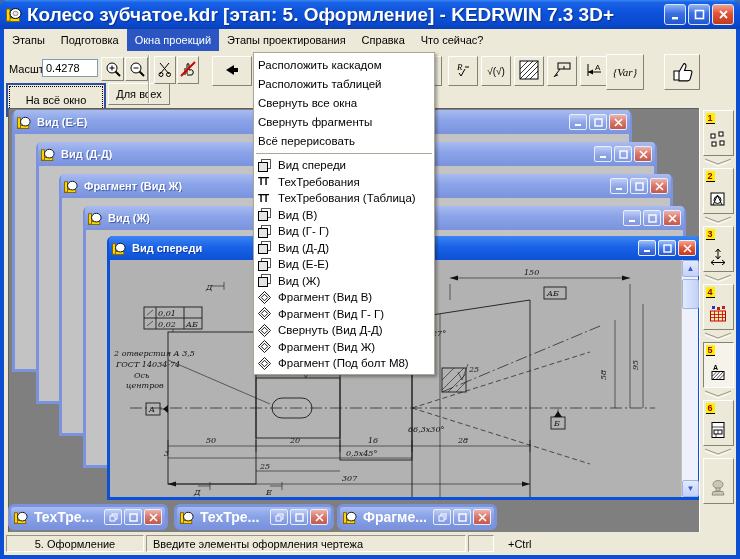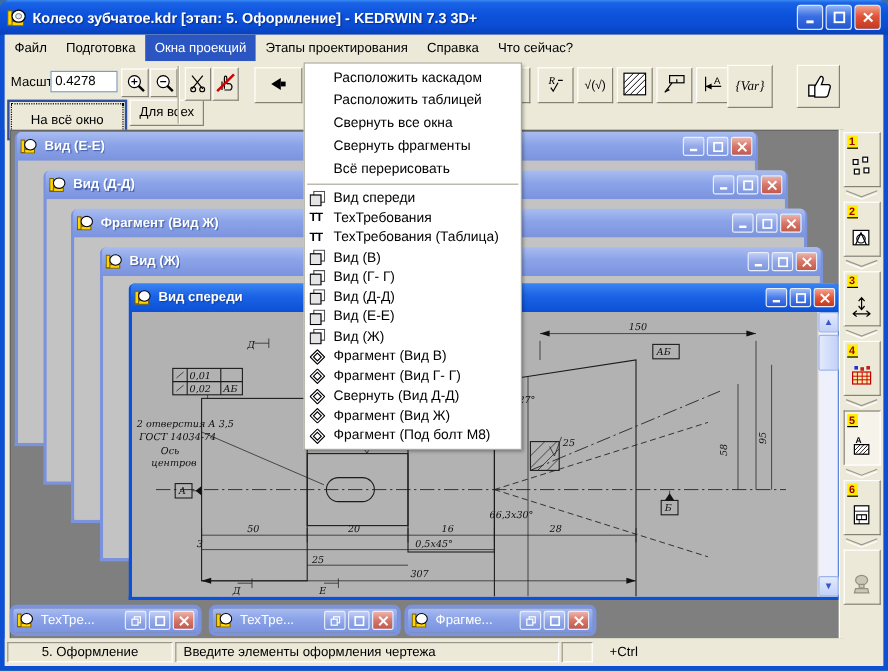--- a/index.html
+++ b/index.html
@@ -3,21 +3,21 @@
 <meta charset="utf-8">
 <style>
   html,body{margin:0;padding:0;background:#3a6ea5;}
   *{box-sizing:border-box;}
   .stage{position:relative;width:740px;height:559px;overflow:hidden;font-family:"Liberation Sans",sans-serif;}
   
   .window{position:absolute;inset:0;border:4px solid #0d4fd3;border-top:none;border-radius:8px 8px 0 0;background:#ece9d8;}
   .titlebar{position:absolute;left:-4px;top:0;width:740px;height:29px;border-radius:8px 8px 0 0;
     background:linear-gradient(180deg,#3a8af5 0%,#1a63e6 8%,#0d53dc 40%,#0a4cd4 75%,#0940b8 100%);
     display:flex;align-items:center;padding:0 6px;}
-  .titlebar .ttext{color:#fff;font-size:12px;font-weight:bold;margin-left:5px;text-shadow:1px 1px 1px #0a2f84;white-space:nowrap;}
+  .titlebar .ttext{color:#fff;font-size:19px;font-weight:bold;margin-left:5px;text-shadow:1px 1px 1px #0a2f84;white-space:nowrap;}
   .tb-btns{margin-left:auto;display:flex;gap:2px;}
   .wbtn{width:22px;height:21px;border-radius:3px;border:1px solid #dce6fa;display:flex;align-items:center;justify-content:center;
     background:linear-gradient(180deg,#8fb3f4 0%,#3a6fe4 45%,#2257ce 100%);}
   .wbtn.close{background:linear-gradient(180deg,#f0a28c 0%,#e25338 45%,#c23a1d 100%);}
   
   .appicon{display:inline-block;width:16px;height:15px;flex:0 0 auto;}
   
   .menubar{position:absolute;left:0;top:29px;width:732px;height:22px;background:#ece9d8;display:flex;align-items:stretch;font-size:11px;}
   .mb-item{padding:0 8px;display:flex;align-items:center;color:#000;}
   .mb-item.active{background:#2b55c0;color:#fff;}
@@ -39,21 +39,21 @@
   .cb-group{margin-left:auto;display:flex;gap:2px;}
   .cbtn{width:18px;height:16px;border-radius:2px;border:1px solid #e8eefc;display:flex;align-items:center;justify-content:center;
     background:linear-gradient(180deg,#c0cef6 0%,#92a8e8 50%,#7f97e0 100%);}
   .cbtn.close{background:linear-gradient(180deg,#eeb3a9 0%,#d7766a 50%,#c25a4a 100%);}
   .child.active .cbtn{background:linear-gradient(180deg,#9cbdf8 0%,#4a7ceb 50%,#2a5bd6 100%);}
   .child.active .cbtn.close{background:linear-gradient(180deg,#f5a48c 0%,#e2563a 50%,#c53a1e 100%);}
   .cclient{position:absolute;left:0;top:24px;right:0;bottom:0;background:#c3c3c3;}
   .child.active .cclient{background:#b2b2b2;}
   
   .mini{height:26px;border:3px solid #7b93dd;border-radius:6px;background:linear-gradient(180deg,#a9bcf0 0%,#8aa3e8 45%,#7b93dd 100%);display:flex;align-items:center;padding:0 3px;}
-  .mini .ct-label{color:#fff;font-size:11px;font-weight:normal;margin-left:4px;}
+  .mini .ct-label{color:#fff;font-size:14px;font-weight:bold;margin-left:4px;}
   
   #drawing{position:absolute;left:0;top:0;}
   #drawing line,#drawing rect,#drawing path,#drawing polygon,#drawing polyline{stroke:#1a1a1a;stroke-width:.9;fill:none;}
   #drawing .cl{stroke-dasharray:12 3 2 3;stroke-width:.7;}
   #drawing .dash{stroke-dasharray:5 3;stroke-width:.7;}
   #drawing .thin{stroke-width:.6;}
   #drawing .fillb{fill:#111;stroke:none;}
   .dwt{font:italic 8px "DejaVu Serif",serif;fill:#111;}
   
   .vscroll{position:absolute;right:0;top:0;width:17px;bottom:0;background:#eef0fb;border-left:1px solid #c6c3b4;}
@@ -67,21 +67,21 @@
   .rt-btn{position:relative;width:31px;height:46px;background:#ece9d8;border:1px solid;border-color:#fff #848275 #848275 #fff;
     display:flex;align-items:flex-end;justify-content:center;padding:2px;}
   .rt-btn.pressed{border-color:#848275 #fff #fff #848275;background:#f5f3ea;}
   .rt-btn.disabled svg{opacity:.9;}
   .rt-num{position:absolute;left:2px;top:2px;background:#ffef00;color:#a00000;font:bold 9px "Liberation Sans",sans-serif;
     padding:0 2px;border-bottom:1px solid #000;line-height:10px;}
   .chev{height:12px;display:flex;align-items:center;}
   
   .ddmenu{position:absolute;left:249px;top:52px;width:182px;background:#fff;border:1px solid #aca899;
     box-shadow:2px 2px 3px rgba(0,0,0,.35);z-index:50;padding:2px 0;font-size:11.5px;}
-  .mi{height:19px;display:flex;align-items:center;padding-left:24px;color:#000;white-space:nowrap;}
+  .mi{height:19px;display:flex;align-items:center;padding-left:4px;color:#000;white-space:nowrap;}
   .mi.w{height:16.5px;padding-left:4px;}
   .mi .mi-ic{width:20px;display:flex;align-items:center;flex:0 0 auto;}
   .mi .tt{font:bold 10px "Liberation Sans",sans-serif;letter-spacing:-1px;}
   .dd-sep{border-top:1px solid #aca899;margin:3px 2px;}
   
   .statusbar{position:absolute;left:0;top:532px;width:732px;height:23px;background:#ece9d8;font-size:11px;display:flex;align-items:center;}
   .scell{height:17px;border:1px solid;border-color:#9a958a #fff #fff #9a958a;display:flex;align-items:center;padding:0 6px;}
 </style>
 </head>
 <body>
@@ -112,21 +112,21 @@
           </span>
       <span class="wbtn close">
             <svg width="11" height="11">
               <path d="M2,2 L9,9 M9,2 L2,9" stroke="#fff" stroke-width="1.8"></path>
             </svg>
           </span>
     </span>
   </div>
 
   <div class="menubar">
-    <span class="mb-item">Файл</span>
+    <span class="mb-item">Этапы</span>
     <span class="mb-item">Подготовка</span>
     <span class="mb-item active">Окна проекций</span>
     <span class="mb-item">Этапы проектирования</span>
     <span class="mb-item">Справка</span>
     <span class="mb-item">Что сейчас?</span>
   </div>
 
   <div class="toolbar">
     <span class="lab">Масшт</span>
     <input class="scale-in" value="0.4278" style="">

